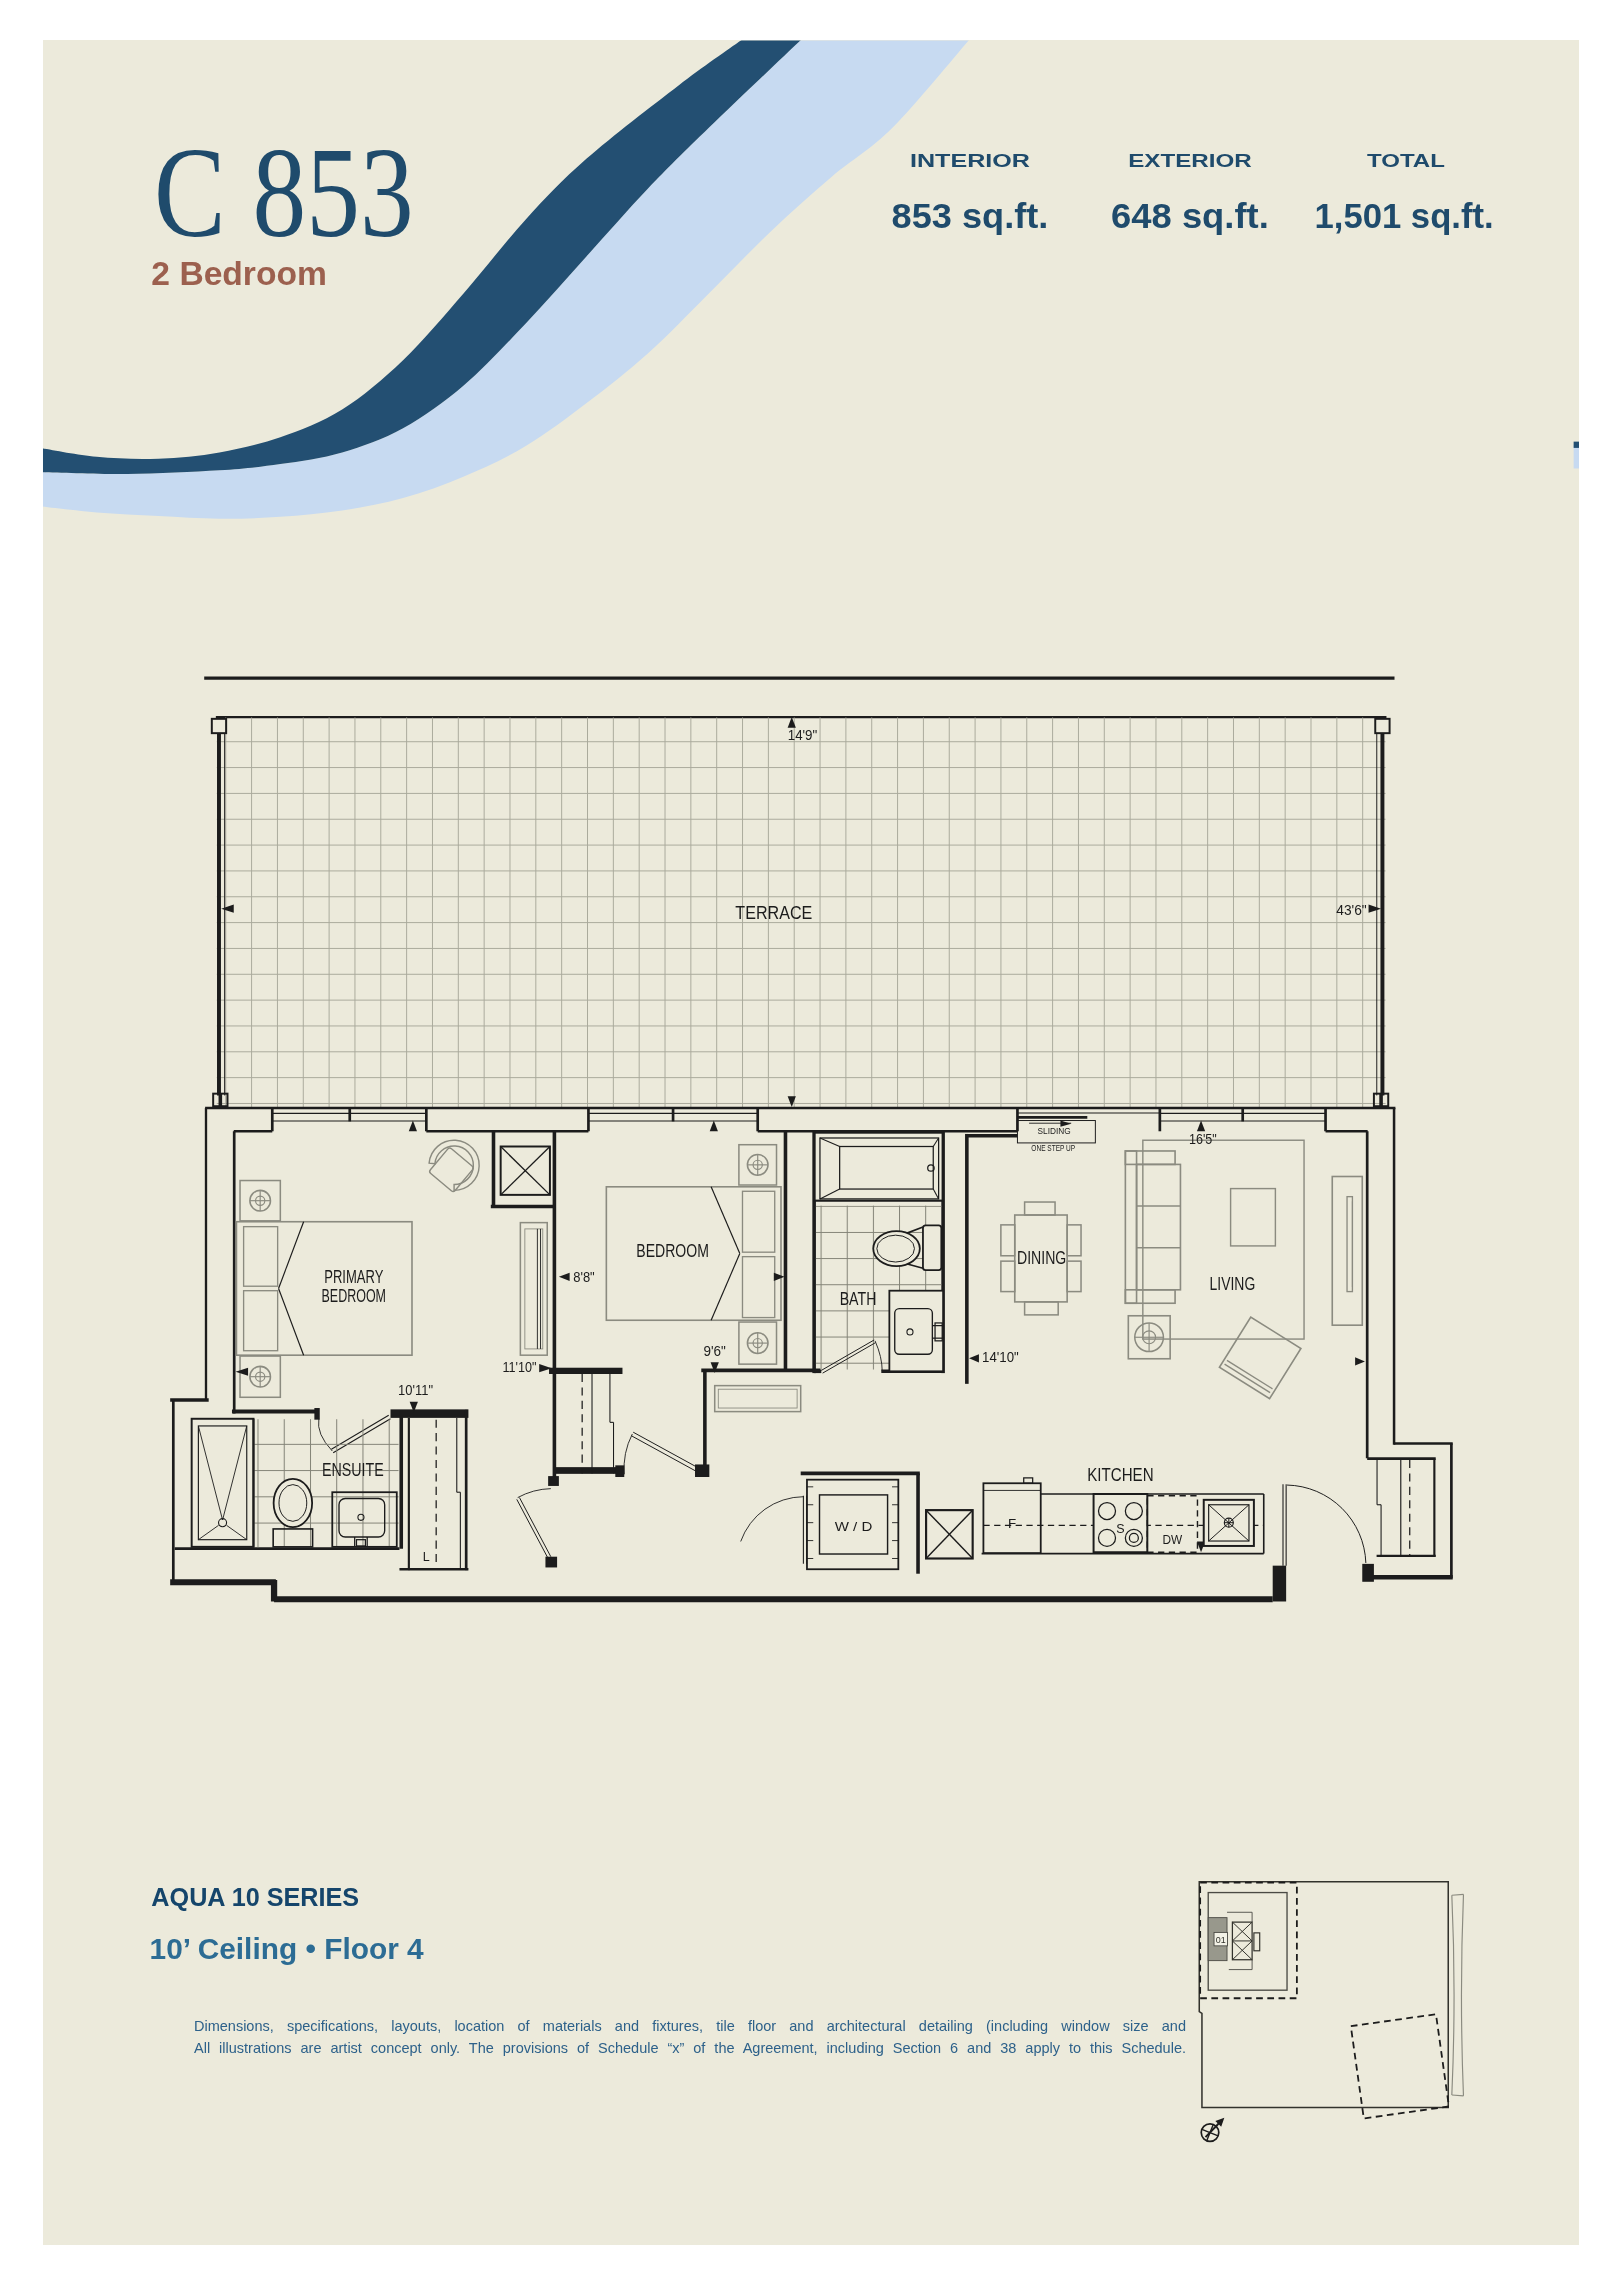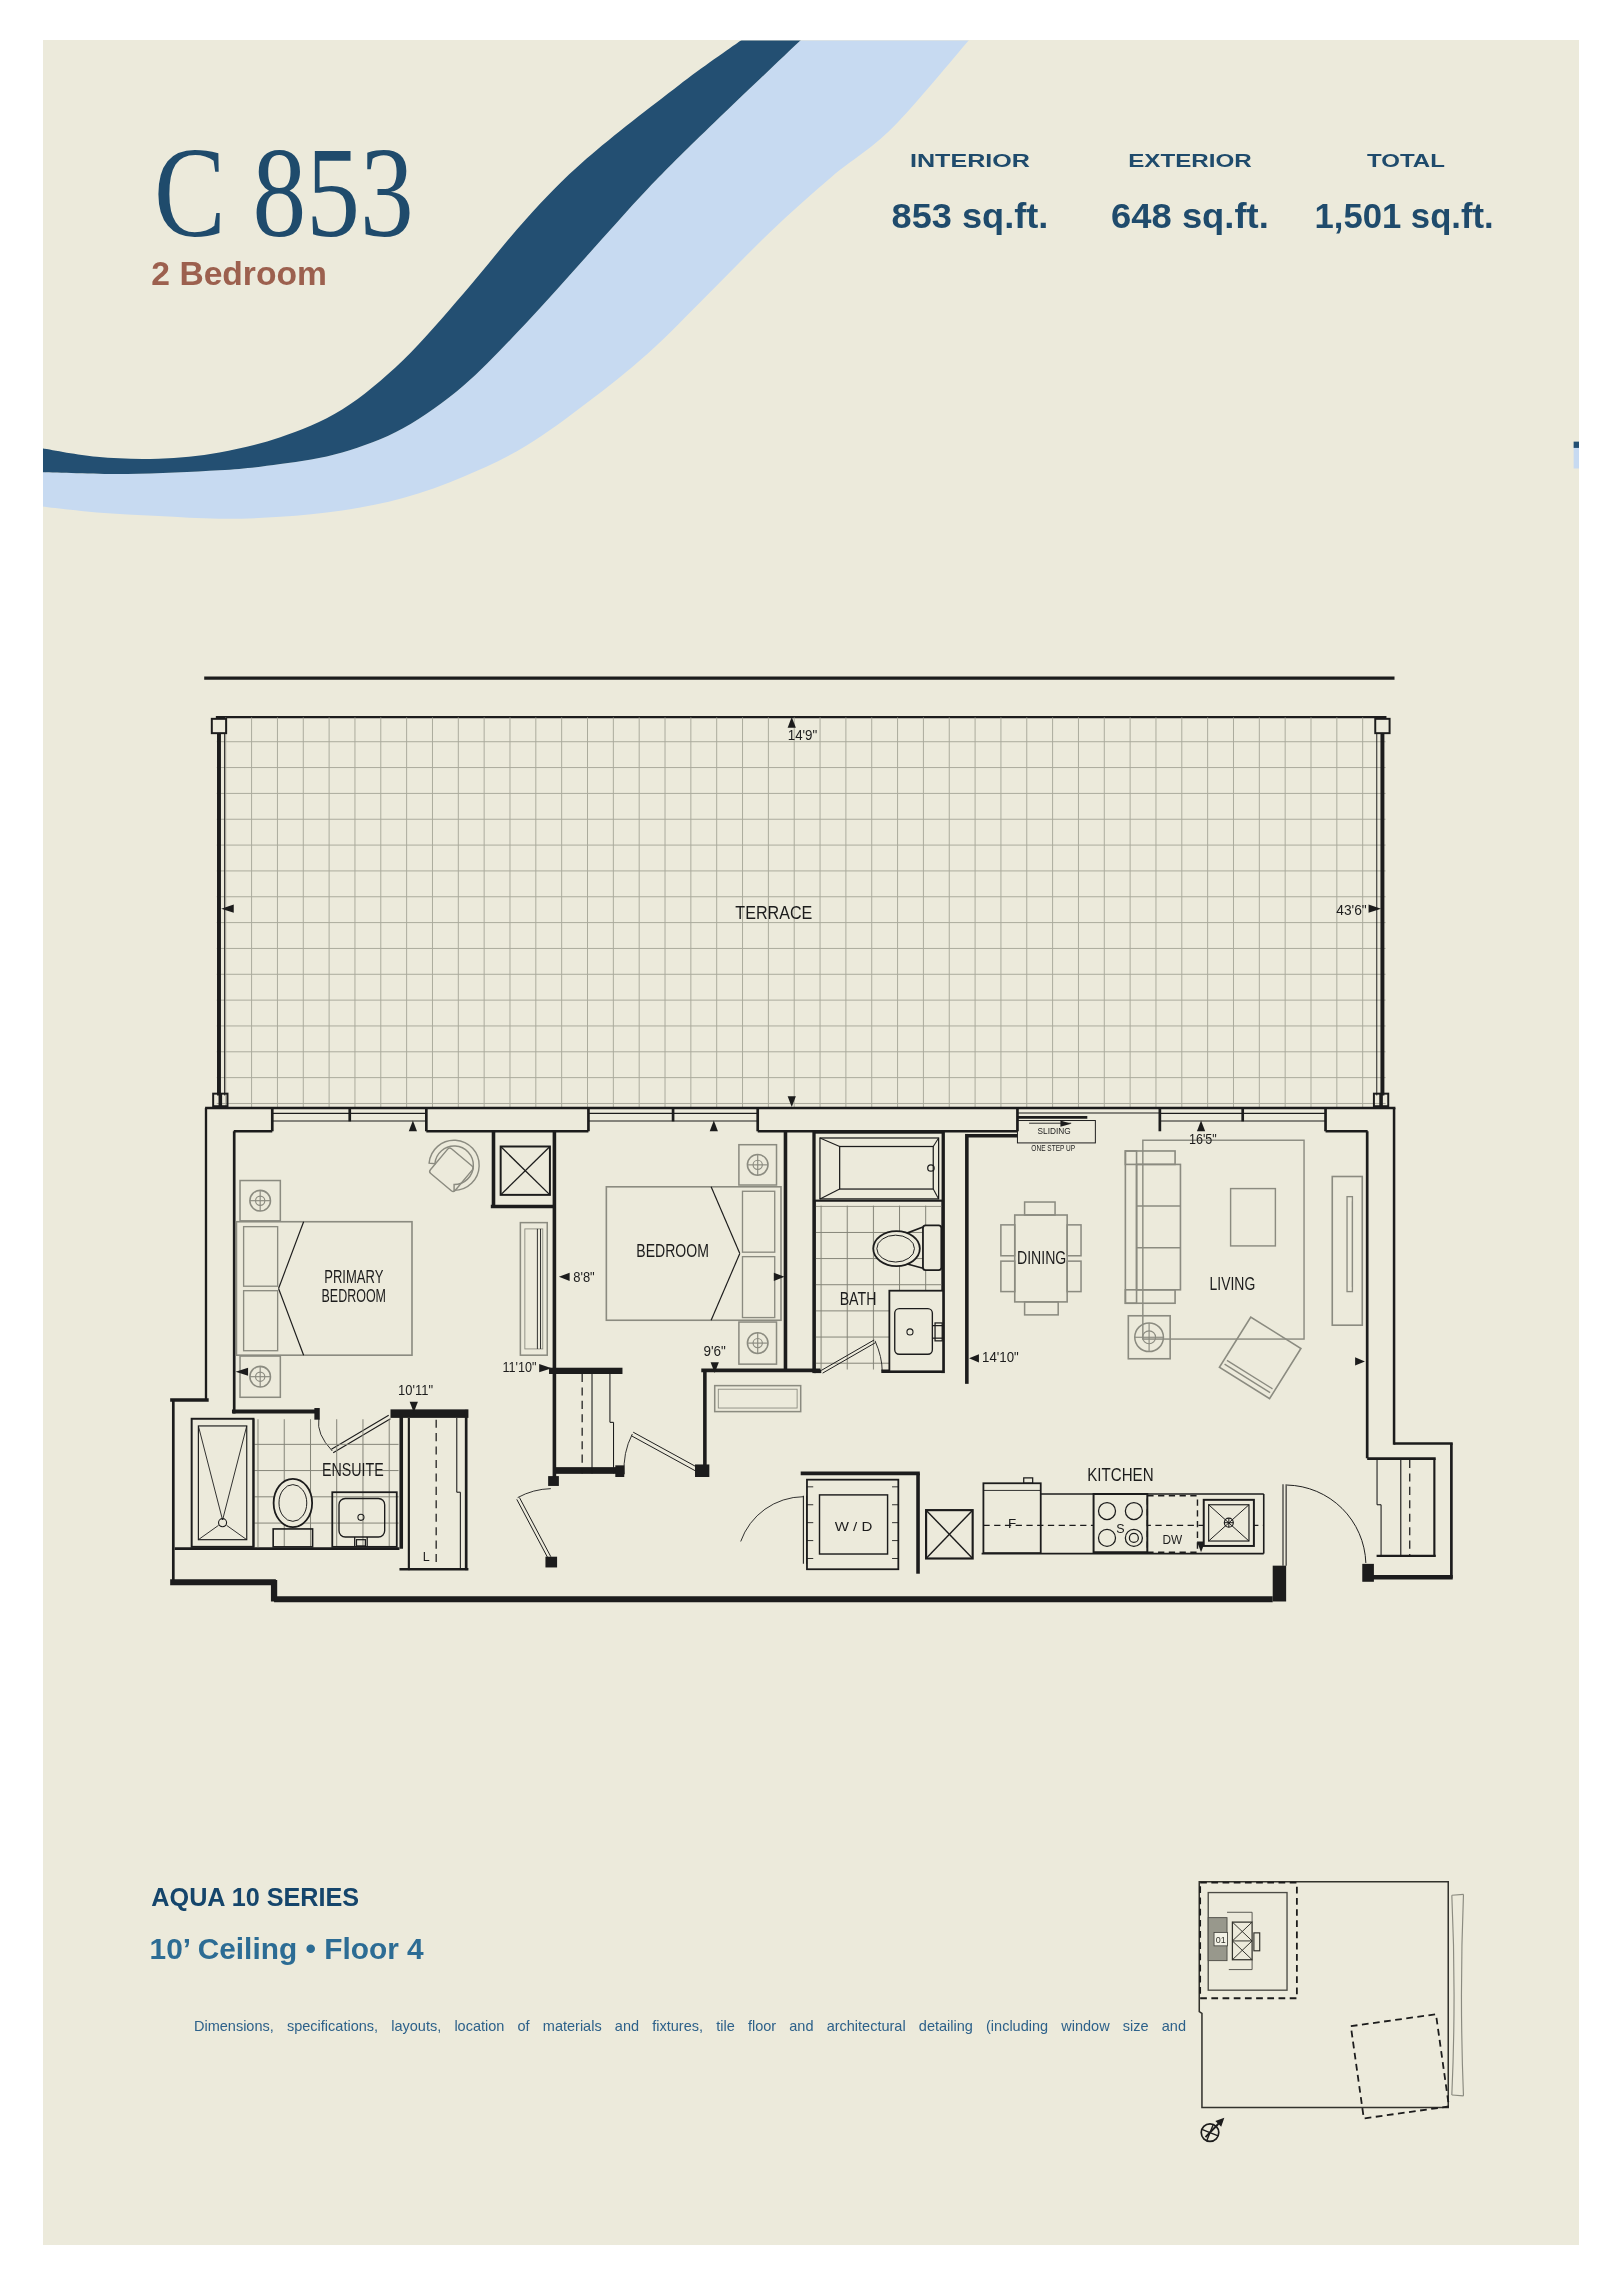--- a/index.html
+++ b/index.html
@@ -372,14 +372,15 @@
 <g transform="rotate(22 1351 2381)">
         <line x1="1341.2" y1="2381" x2="1360.8" y2="2381" stroke="#1c1c1c" stroke-width="1.6"></line>
         <line x1="1351" y1="2371.2" x2="1351" y2="2390.8" stroke="#1c1c1c" stroke-width="1.6"></line>
       </g>
 <line x1="1346" y1="2386" x2="1361.5" y2="2370" stroke="#1c1c1c" stroke-width="2.2"></line>
 <path d="M1367,2364.5 L1357,2368 L1363.5,2374.5 Z" fill="#1c1c1c"></path>
   </g>
 </svg>
 <div class="para">
     <div class="pl">Dimensions, specifications, layouts, location of materials and fixtures, tile floor and architectural detailing (including window size and</div>
+    <div class="pl">All illustrations are artist concept only. The provisions of Schedule “x” of the Agreement, including Section 6 and 38 apply to this Schedule.</div>
   </div>
 
 
 </body></html>

